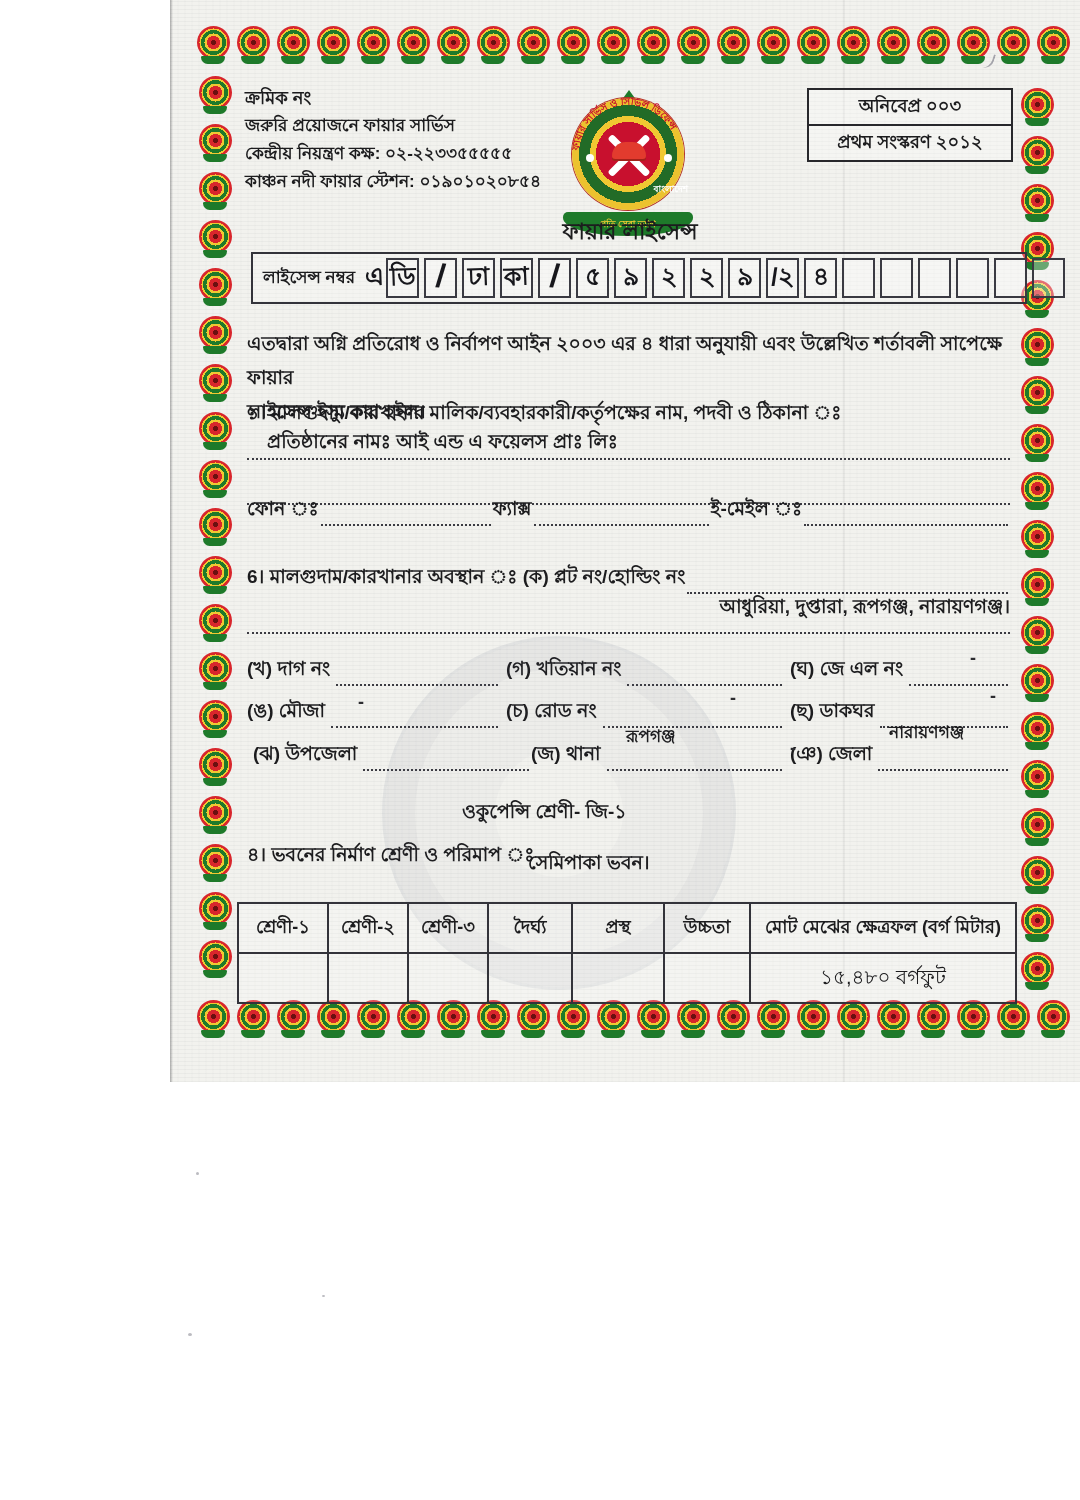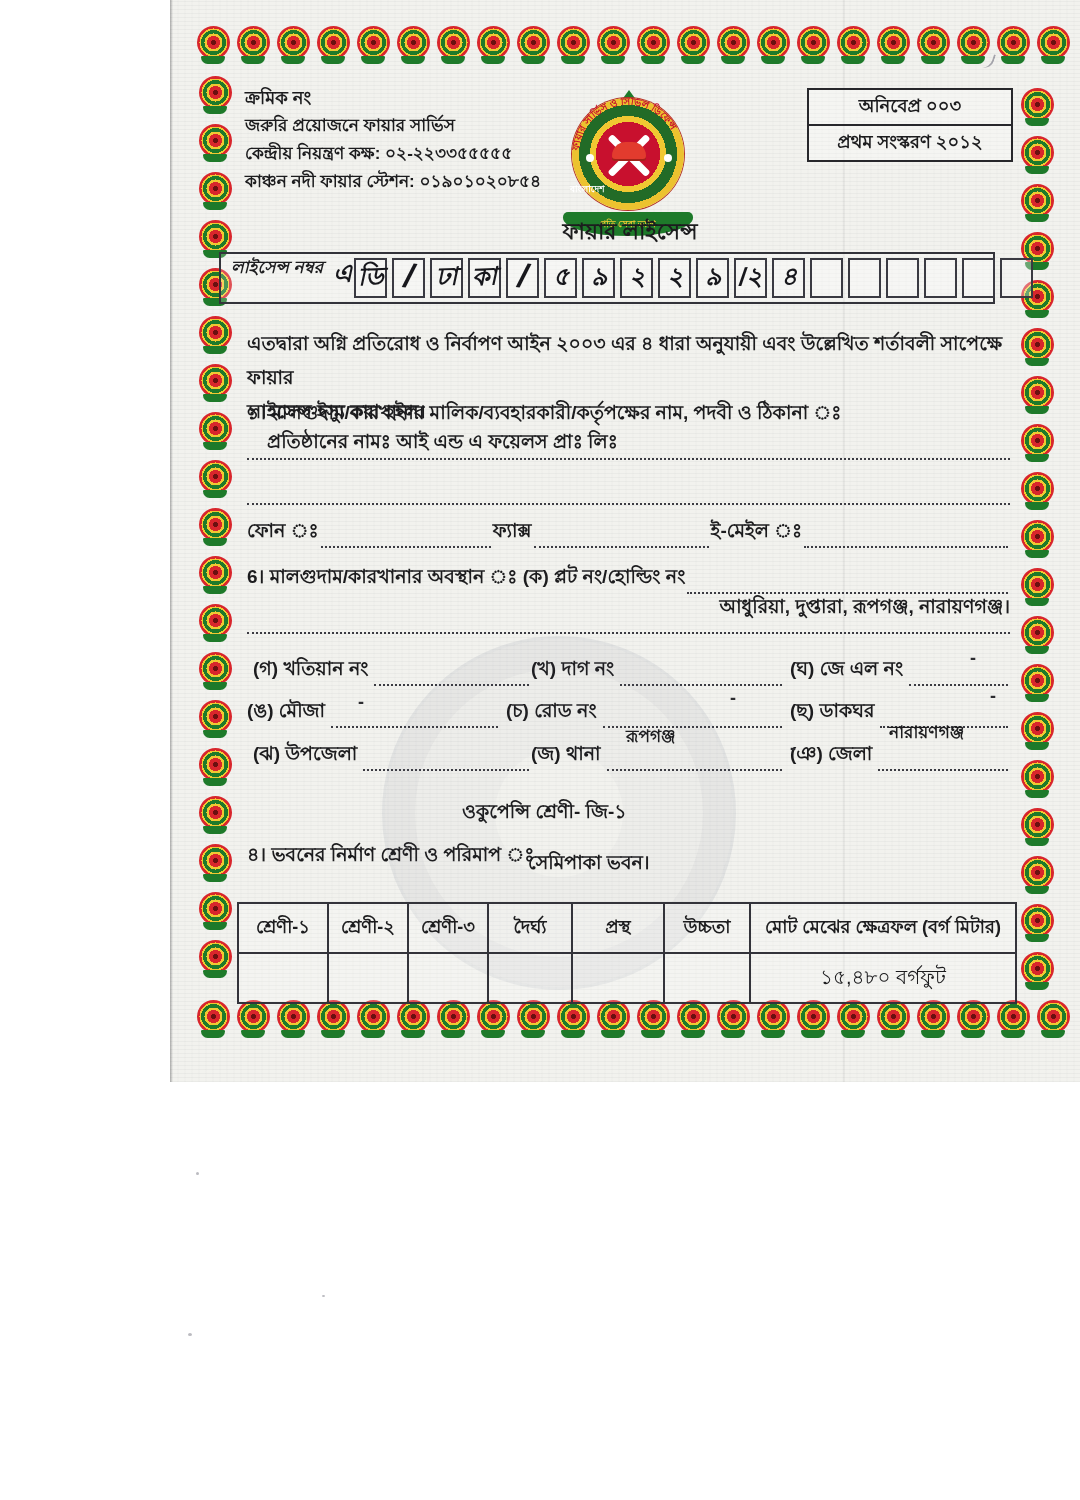--- a/index.html
+++ b/index.html
@@ -41,33 +41,33 @@
     box-shadow:0 0 0 1px #b23227;
     background:radial-gradient(circle,#c8102e 0 32px,#f0c832 32px 38px,#226b27 38px 49px,#ecc22f 49px 56px);}
   .biglogo .dot{position:absolute;width:8px;height:8px;border-radius:50%;background:#fff;top:64px;}
   .biglogo .dotL{left:16px;} .biglogo .dotR{left:94px;}
   .biglogo .axes{position:absolute;left:32px;top:38px;width:54px;height:54px;}
   .biglogo .axes::before,.biglogo .axes::after{content:"";position:absolute;left:0;top:24px;width:54px;height:7px;
     background:#ffffff;border-radius:3px;}
   .biglogo .axes::before{transform:rotate(45deg);} .biglogo .axes::after{transform:rotate(-45deg);}
   .biglogo .helmet{position:absolute;left:42px;top:52px;width:34px;height:17px;background:#e23b2e;
     border-radius:17px 17px 4px 4px;box-shadow:0 2px 0 #a3221a;}
-  .biglogo .country{position:absolute;left:0;top:92px;width:118px;text-align:left;color:#ffffff;
+  .biglogo .country{position:absolute;left:0;top:92px;width:118px;text-align:right;color:#ffffff;
     font-size:9px;font-weight:700;}
   .biglogo .banner{position:absolute;left:-7px;top:122px;width:130px;height:24px;background:#1e7a2a;
     border-radius:6px 6px 60% 60%/6px 6px 90% 90%;display:flex;align-items:center;justify-content:center;
     color:#f0c832;font-size:9px;font-weight:700;}
   .biglogo svg{position:absolute;left:2px;top:8px;}
   .biglogo svg text{font-size:10px;font-weight:700;fill:#c8102e;font-family:"Liberation Sans","DejaVu Sans",sans-serif;}
 
   .doc-title{position:absolute;left:330px;top:214px;width:260px;text-align:center;font-size:22px;font-weight:700;}
 
   
-  .lic-row{position:absolute;left:49px;top:252px;width:772px;height:48px;border:2px solid #33333a;
-    display:flex;background:rgba(255,255,255,.2);font-style:italic;}
+  .lic-row{position:absolute;left:81px;top:252px;width:772px;height:48px;border:2px solid #33333a;
+    display:flex;align-items:center;background:rgba(255,255,255,.2);}
   .lic-label{padding:0 10px;font-size:17px;font-weight:700;white-space:nowrap;}
   .lic-prefix{width:30px;text-align:center;}
   .lic-boxes{display:flex;gap:5px;align-items:center;margin-left:2px;}
   .lic-cell{width:29px;height:36px;border:2px solid #3a3a42;display:flex;align-items:center;justify-content:center;
     background:rgba(250,250,248,.35);}
   .hw{font-size:25px;font-weight:700;color:#17171c;transform:rotate(-2deg);white-space:nowrap;}
   .hw.slash{font-size:33px;transform:rotate(6deg);margin-top:-4px;overflow:visible;}
 
   
   .intro{position:absolute;left:77px;top:327px;width:772px;font-size:19px;font-weight:600;line-height:34px;}
@@ -518,43 +518,43 @@
     <div class="intro">
       <div>এতদ্বারা অগ্নি প্রতিরোধ ও নির্বাপণ আইন ২০০৩ এর ৪ ধারা অনুযায়ী এবং উল্লেখিত শর্তাবলী সাপেক্ষে ফায়ার</div>
       <div>লাইসেন্স ইস্যু করা হইল।</div>
     </div>
 
     <div class="item-label" style="left:77px;top:398px;">১। মালগুদাম/কারখানার মালিক/ব্যবহারকারী/কর্তৃপক্ষের নাম, পদবী ও ঠিকানা ঃ</div>
     <div class="item-label plain" style="left:97px;top:427px;">প্রতিষ্ঠানের নামঃ আই এন্ড এ ফয়েলস প্রাঃ লিঃ</div>
     <div class="dotline" style="left:77px;top:458px;width:763px;"></div>
     <div class="dotline" style="left:77px;top:503px;width:763px;"></div>
 
-    <div class="frow" style="left:77px;top:522px;width:763px;height:26px;">
+    <div class="frow" style="left:77px;top:500px;width:763px;height:26px;">
       <span class="lbl">ফোন ঃ</span>
       <span class="dots" style="max-width:170px;"></span>
       <span class="lbl">ফ্যাক্স</span>
       <span class="dots" style="max-width:175px;"></span>
       <span class="lbl">ই-মেইল ঃ</span>
       <span class="dots"></span>
     </div>
 
     <div class="frow" style="left:77px;top:566px;width:763px;height:28px;">
       <span class="lbl">6। মালগুদাম/কারখানার অবস্থান ঃ (ক) প্লট নং/হোল্ডিং নং</span>
       <span class="dots"></span>
     </div>
     <div class="answer" style="left:430px;top:592px;width:410px;text-align:right;">আধুরিয়া, দুপ্তারা, রূপগঞ্জ, নারায়ণগঞ্জ।</div>
     <div class="dotline" style="left:77px;top:632px;width:763px;"></div>
 
     <div class="frow" style="left:77px;top:660px;width:763px;height:26px;">
+      <span class="fgroup" style="width:253px;">
+        <span class="lbl">(খ) দাগ নং</span>
+        <span class="dots"></span>
+      </span>
       <span class="fgroup" style="width:278px;padding-left:6px;">
         <span class="lbl">(গ) খতিয়ান নং</span>
-        <span class="dots"></span>
-      </span>
-      <span class="fgroup" style="width:253px;">
-        <span class="lbl">(খ) দাগ নং</span>
         <span class="dots"></span>
       </span>
       <span class="fgroup" style="flex:1;padding-left:6px;">
         <span class="lbl">(ঘ) জে এল নং</span>
         <span class="dots"></span>
       </span>
     </div>
 
     <div class="frow" style="left:77px;top:702px;width:763px;height:26px;">
       <span class="fgroup" style="width:253px;">

